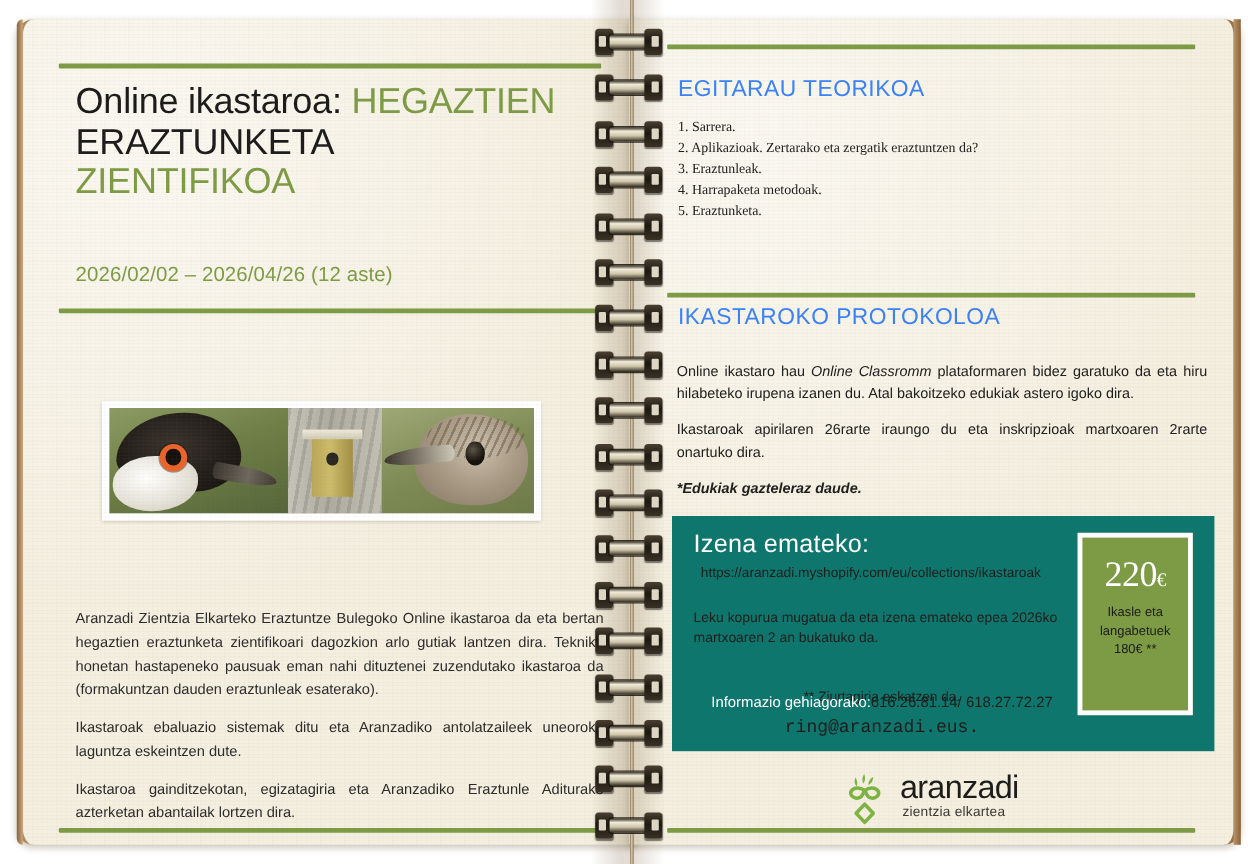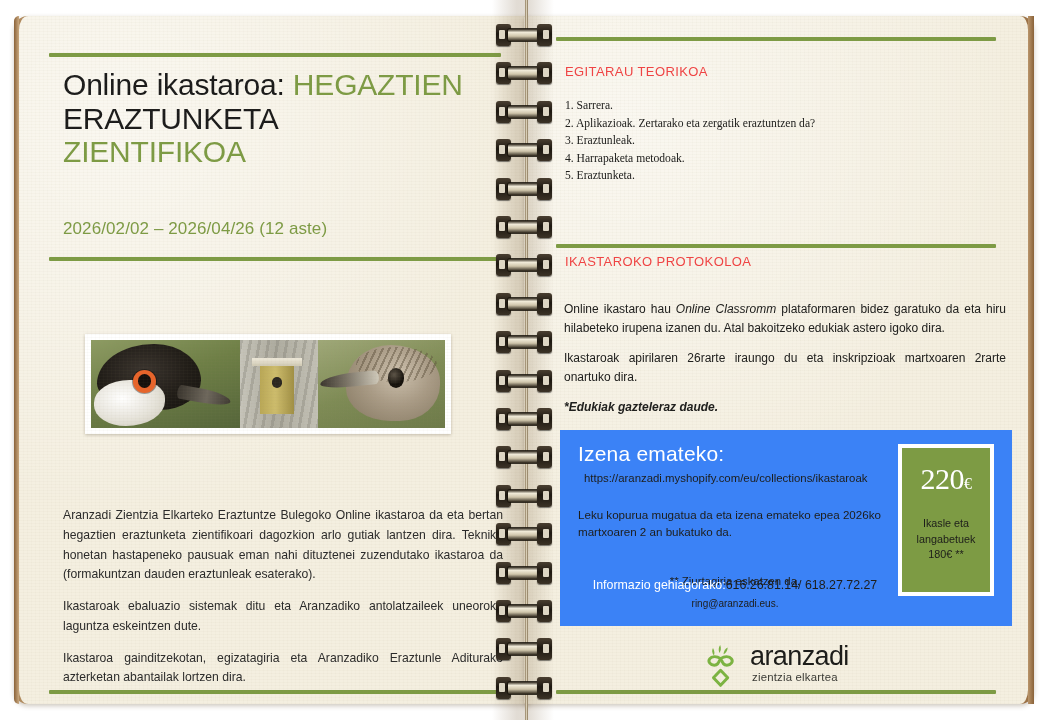--- a/index.html
+++ b/index.html
@@ -155,21 +155,21 @@
 
   .l-body{
     position:absolute;left:44px;top:490px;width:440px;
     font-size:12.2px;line-height:1.62;color:#2a2a2a;text-align:justify;
   }
   .l-body p{margin:0 0 12px 0;}
   .l-body p:last-child{margin-bottom:0;}
 
   
   .r-head{
-    position:absolute;font-size:13px;letter-spacing:.4px;color:#ef4444;
+    position:absolute;font-size:19px;letter-spacing:.4px;color:#3b82f6;
   }
   .prog-cols{
     position:absolute;left:565px;top:97px;width:440px;
     display:flex;gap:26px;
     font-size:11.6px;line-height:1.52;color:#20201e;font-family:Liberation Serif, serif;
   }
   .prog-cols ol{list-style:none;margin:0;padding:0;}
   .prog-cols li{margin:0;}
   .pc{flex:1;}
 
@@ -177,50 +177,50 @@
     position:absolute;left:564px;top:300px;width:442px;
     font-size:12px;line-height:1.58;color:#20201e;text-align:justify;
   }
   .proto-body p{margin:0 0 11px 0;}
   .proto-body .it{font-style:italic;}
   .proto-note{font-style:italic;font-weight:600;}
 
   
   .enroll{
     position:absolute;left:560px;top:430px;width:452px;height:196px;
-    background:#3b82f6;
+    background:#0f766e;
   }
   .enroll-title{
     position:absolute;left:18px;top:12px;font-size:21px;color:#ffffff;letter-spacing:.2px;
   }
   .enroll-url{
     position:absolute;left:24px;top:42px;font-size:11.4px;color:#1d1d1a;
   }
   .enroll-sub{
     position:absolute;left:18px;top:76px;width:330px;font-size:11.6px;line-height:1.5;color:#1d1d1a;
   }
   .enroll-foot{position:absolute;left:0;top:145px;width:350px;text-align:center;}
   .foot-dark{font-size:11.4px;color:#1d1d1a;white-space:nowrap;}
   .foot-white{
     font-size:12.4px;color:#ffffff;white-space:nowrap;margin-top:-9px;
   }
   .foot-phone{font-size:12.4px;color:#1d1d1a;}
-  .foot-mail{font-size:10px;color:#1d1d1a;margin-top:6px;}
+  .foot-mail{font-size:15px;color:#1d1d1a;margin-top:6px;font-family:Liberation Mono, monospace;}
 
   .price{
     position:absolute;right:18px;top:14px;width:96px;height:152px;
     background:#7d9b44;border:4px solid #ffffff;box-sizing:border-box;
     text-align:center;
   }
   .price-amount{
     margin-top:16px;font-size:30px;color:#ffffff;line-height:1;letter-spacing:-.5px;font-family:Liberation Serif, serif;
   }
   .price-amount .cur{font-size:16px;}
   .price-note{
-    margin-top:22px;font-size:10.8px;line-height:1.45;color:#1d1d1a;padding:0 4px;
+    margin-top:9px;font-size:10.8px;line-height:1.45;color:#1d1d1a;padding:0 4px;
   }
 
   
   .logo{
     position:absolute;left:700px;top:642px;width:200px;height:48px;
   }
   .logo-mark{position:absolute;left:0;top:2px;width:42px;height:44px;}
   .logo-word{
     position:absolute;left:50px;top:-1px;font-size:27px;font-weight:400;color:#1d1d1a;letter-spacing:-.6px;
   }

